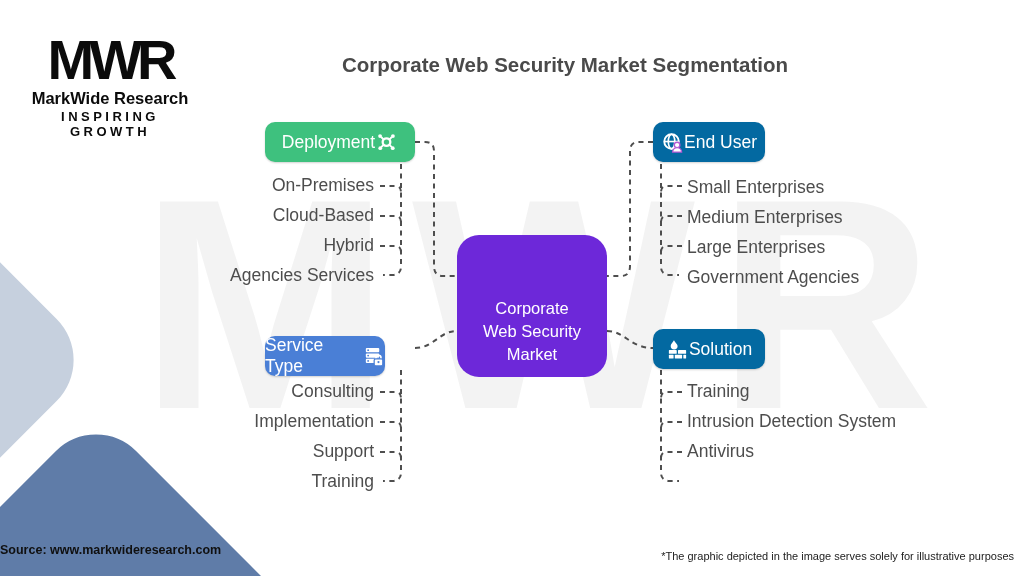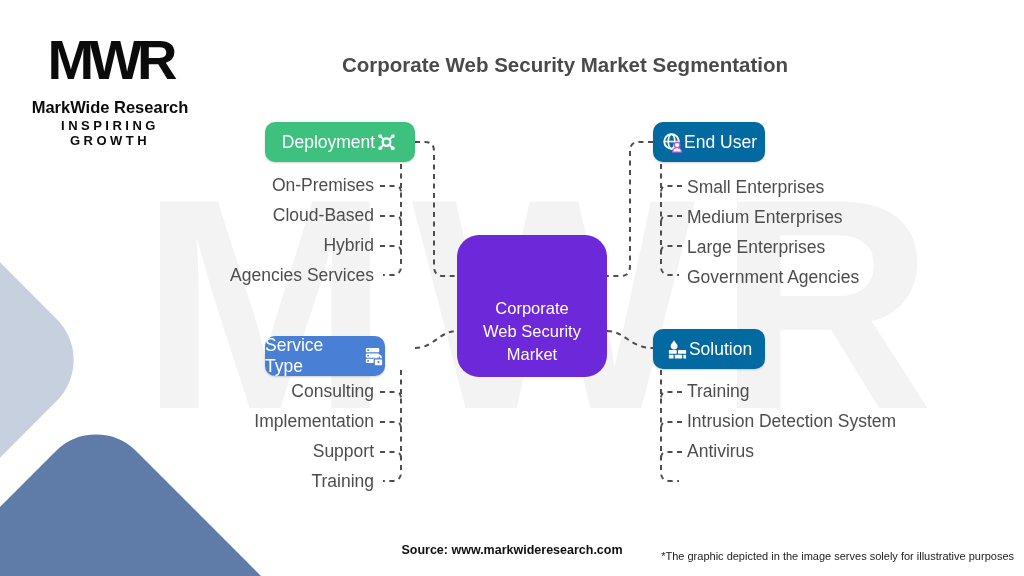--- a/index.html
+++ b/index.html
@@ -31,21 +31,21 @@
     white-space:nowrap;user-select:none;
   }
 
   
   .connectors{position:absolute;left:0;top:0;width:1024px;height:576px;}
   .connectors path{fill:none;stroke:#4e4e4e;stroke-width:2;stroke-dasharray:5 4.5;}
 
   
   .logo{position:absolute;left:28px;top:34px;width:164px;text-align:center;color:#0b0b0b;}
   .logo-acronym{font-size:56px;font-weight:bold;letter-spacing:-5px;line-height:0.92;}
-  .logo-name{font-size:16.5px;font-weight:bold;margin-top:12px;}
+  .logo-name{font-size:16.5px;font-weight:bold;margin-top:3px;}
   .logo-tagline{font-size:13px;font-weight:bold;letter-spacing:3.5px;margin-top:1px;}
 
   
   .title{
     position:absolute;left:106px;right:0;top:53px;margin:0;
     text-align:center;font-size:20.5px;font-weight:bold;color:#4a4a4a;
   }
 
   
   .seg-node{
@@ -75,21 +75,21 @@
   .items .item{height:30px;line-height:30px;white-space:nowrap;}
   .items-left{width:230px;text-align:right;left:144px;}
   .items-right{width:280px;text-align:left;left:687px;}
   .grp-deployment{top:170px;}
   .grp-enduser{top:172px;}
   .grp-servicetype{top:376px;}
   .grp-solution{top:376px;}
 
   
   .source{
-    position:absolute;left:0;right:0;top:543px;text-align:center;
+    position:absolute;left:0;right:0;top:543px;text-align:left;
     font-size:12.5px;font-weight:bold;color:#101010;
   }
   .disclaimer{
     position:absolute;right:10px;top:550px;
     font-size:11px;color:#222222;
   }
 </style>
 </head>
 <body>
 

